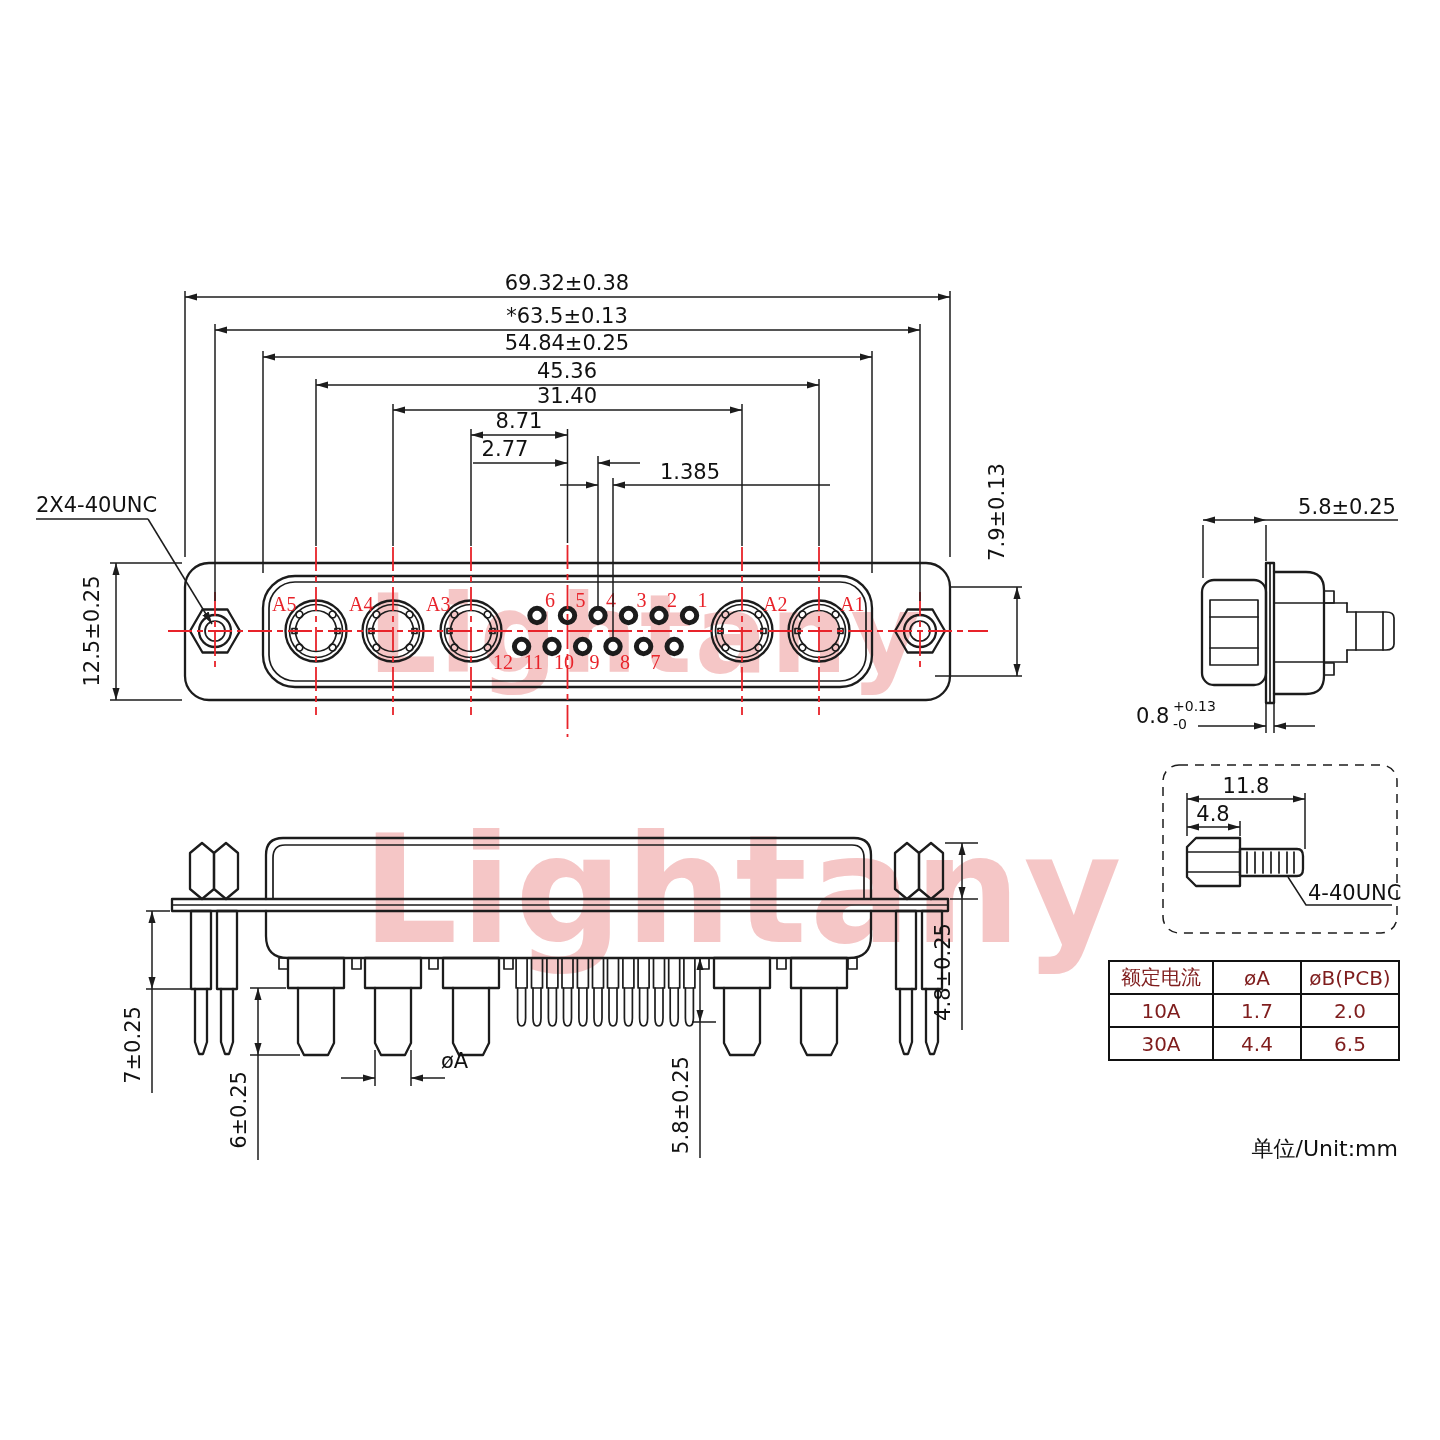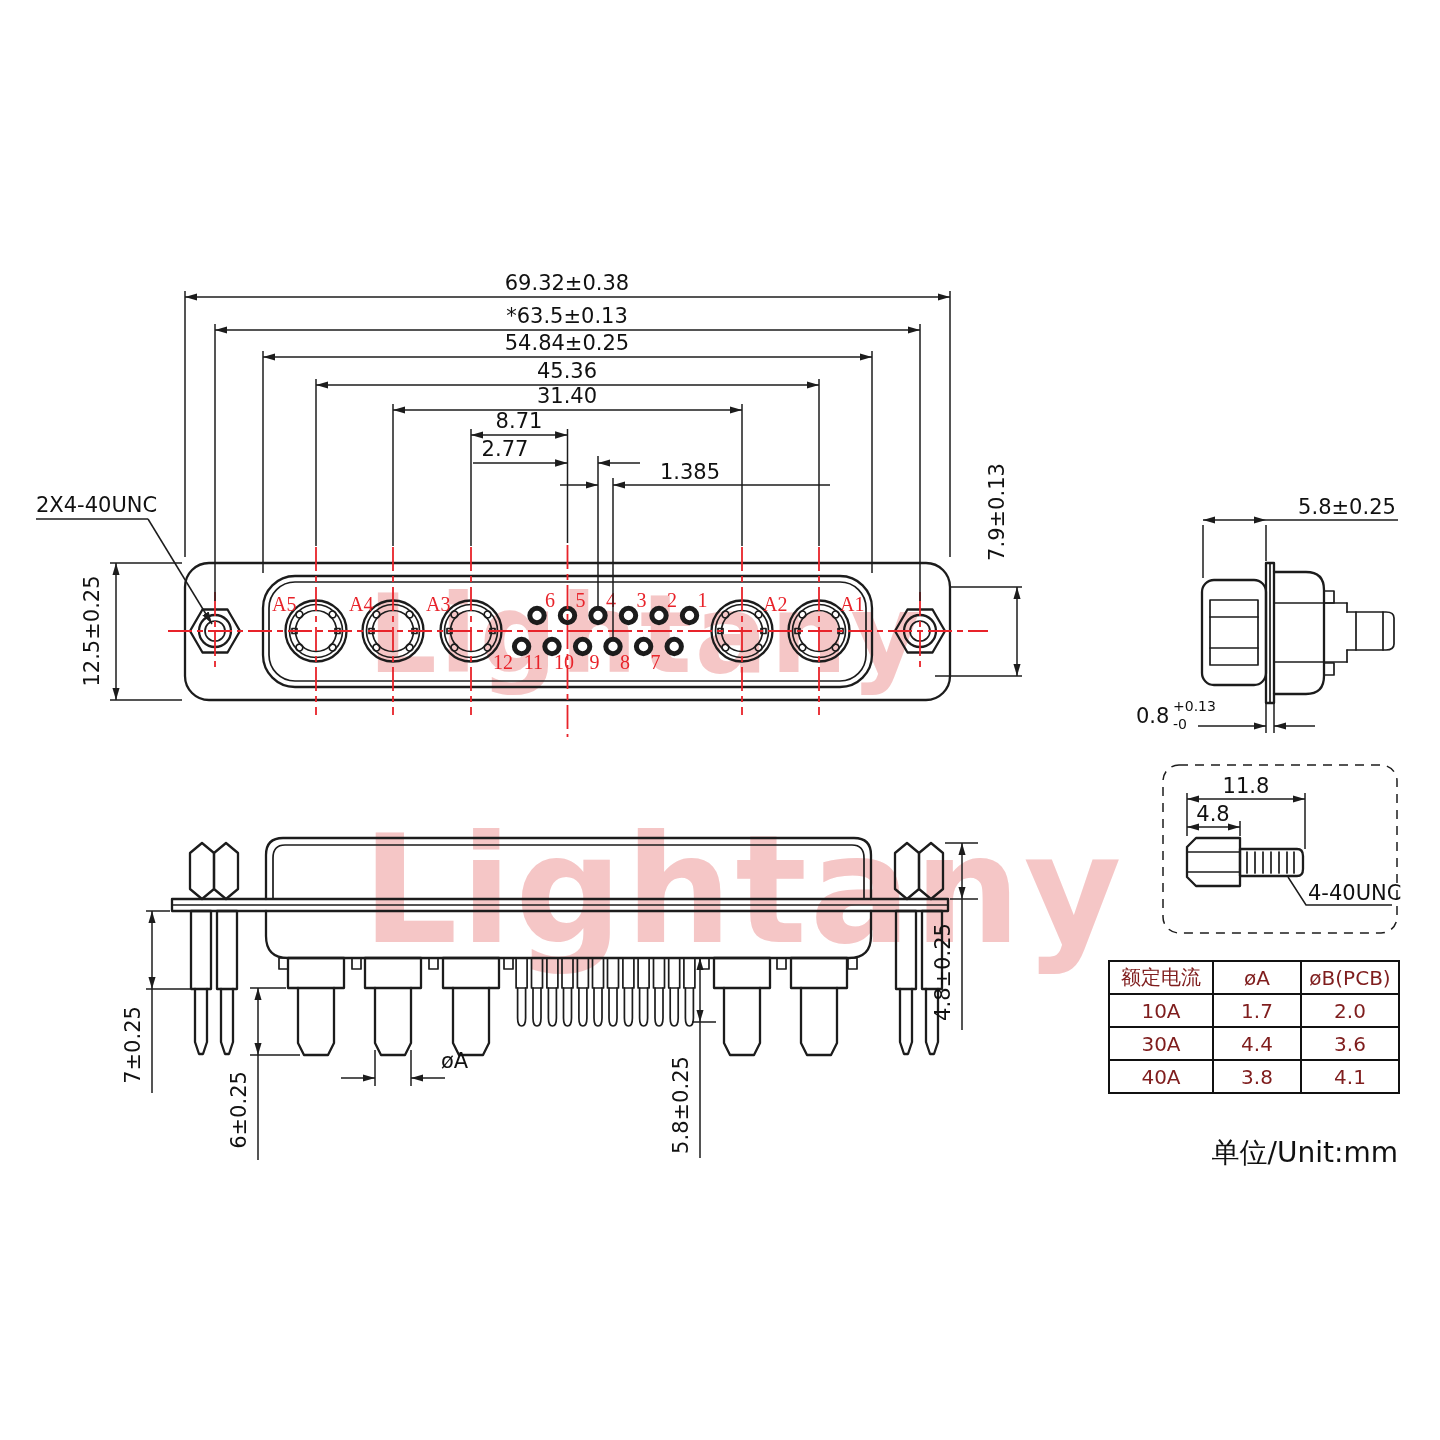--- a/index.html
+++ b/index.html
@@ -14,21 +14,21 @@
   .dimtext{font-family:"DejaVu Sans",sans-serif;font-size:21px;fill:#111;}
   .dimtext-s{font-family:"DejaVu Sans",sans-serif;font-size:14px;fill:#111;}
   .redtext{font-family:"Liberation Serif",serif;font-size:20px;fill:#e8232a;}
   .wm{font-family:"DejaVu Sans",sans-serif;font-weight:bold;fill:#f5c6c6;letter-spacing:3px;}
   .mid{text-anchor:middle;}
   .tblwrap{position:absolute;left:1108px;top:960px;width:292px;}
   table.tbl{border-collapse:collapse;table-layout:fixed;width:290px;}
   table.tbl th,table.tbl td{border:2.2px solid #111;height:31px;text-align:center;vertical-align:middle;
     font-family:"DejaVu Sans",sans-serif;font-size:20px;font-weight:normal;color:#7f1d1d;padding:0;margin-left:28px;}
   .unitnote{position:absolute;left:1108px;top:1134px;width:290px;text-align:right;
-    font-family:"DejaVu Sans",sans-serif;font-size:28px;color:#111;}
+    font-family:"DejaVu Sans",sans-serif;font-size:22px;color:#111;}
 </style>
 </head>
 <body>
 
 <svg width="1440" height="1440" viewBox="0 0 1440 1440">
   <defs>
     <marker id="ar" viewBox="0 0 12 8" markerWidth="13" markerHeight="9" refX="11.5" refY="4" orient="auto-start-reverse" markerUnits="userSpaceOnUse">
       <path d="M0,0.6 L11.5,4 L0,7.4 Z" fill="#1c1c1c"></path>
     </marker>
 
@@ -358,23 +358,18 @@
       <th>øB(PCB)</th>
     </tr>
     <tr>
       <td>10A</td>
       <td>1.7</td>
       <td>2.0</td>
     </tr>
     <tr>
       <td>30A</td>
       <td>4.4</td>
-      <td>3.6</td>
-    </tr>
-    <tr>
-      <td>40A</td>
-      <td>3.8</td>
-      <td>4.1</td>
+      <td>6.5</td>
     </tr>
   </tbody>
     </table>
 </div>
 <div class="unitnote">单位/Unit:mm</div>
 
 </body></html>

